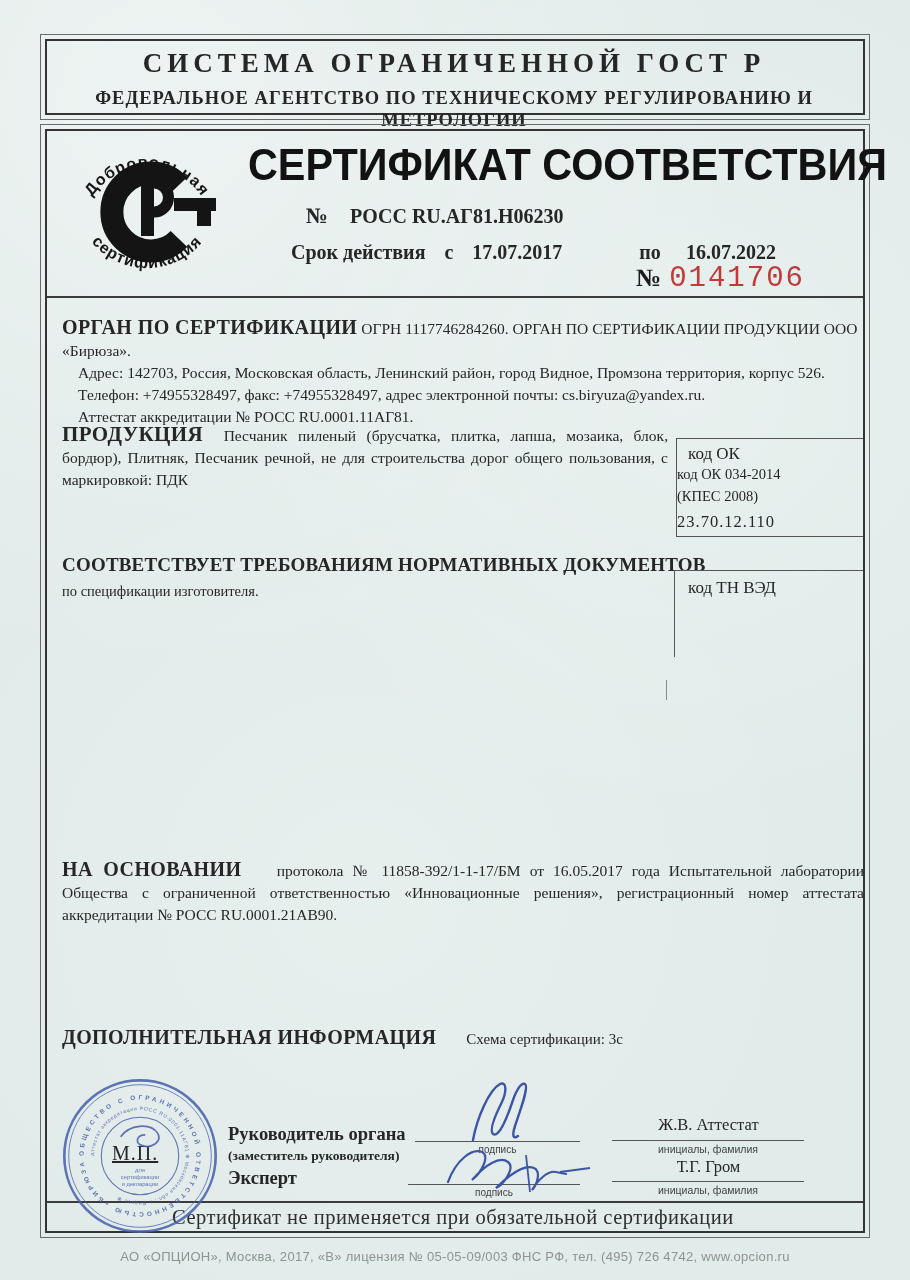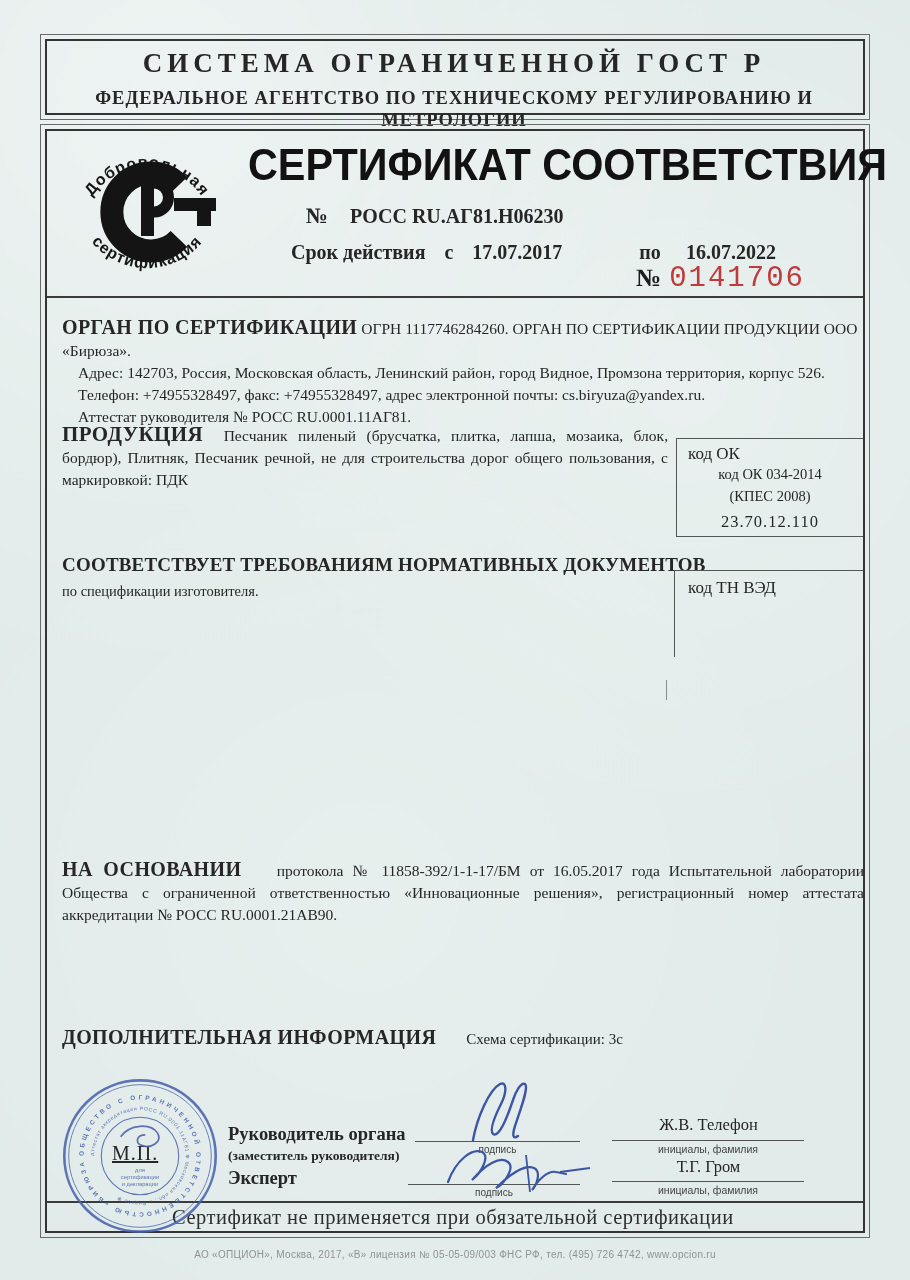--- a/index.html
+++ b/index.html
@@ -32,32 +32,32 @@
   
   .lbl{font-weight:bold;font-size:20px;letter-spacing:.4px;}
   .lbl-sm{font-weight:bold;font-size:19px;letter-spacing:.2px;}
   .txt{font-size:15.5px;line-height:1.42;}
   .just{text-align:justify;}
   .indent{padding-left:16px;}
   
   .codebox{position:absolute;border-top:1px solid #555;border-left:1px solid #555;}
   .codebox.closed{border-bottom:1px solid #555;}
   .codebox .cap{font-size:17px;padding:5px 0 0 11px;}
-  .codebox .c{text-align:center;font-size:14.5px;line-height:1.5;}
+  .codebox .c{font-size:14.5px;line-height:1.5;}
   .codebox .big{font-size:16.5px;letter-spacing:1px;margin-top:2px;}
   
   .role{font-weight:bold;font-size:18.5px;}
   .rolenote{font-size:13.5px;font-weight:bold;}
   .sigline{position:absolute;height:1.2px;background:#555;}
   .sigcap{position:absolute;font-size:10px;color:#444;text-align:center;font-family:"Liberation Sans",sans-serif;}
   .namecap{position:absolute;font-size:10.5px;color:#444;text-align:center;font-family:"Liberation Sans",sans-serif;}
   .name{position:absolute;font-size:16.5px;text-align:center;}
   .mp{font-size:20px;letter-spacing:1px;z-index:3;text-decoration:underline;}
   .bottomnote{font-size:20.5px;color:#2e2e2e;letter-spacing:.5px;}
-  .footer{width:910px;text-align:center;font-family:"Liberation Sans",sans-serif;font-size:10px;color:#8f9390;letter-spacing:.3px;}
+  .footer{width:910px;text-align:center;font-family:"Liberation Sans",sans-serif;font-size:13px;color:#8f9390;letter-spacing:.3px;}
   .stampwrap{z-index:4;opacity:.88;}
   .sigsvg{z-index:5;}
 </style>
 </head>
 <body>
 
 <div class="page">
 
   <div class="dbox" style="left:40px;top:34px;width:828px;height:84px;">
     <div class="in"></div>
@@ -112,21 +112,21 @@
 
   <div class="hline" style="left:47px;top:296px;width:816px;"></div>
 
   <div class="abs" style="left:62px;top:316px;width:802px;">
     <div>
       <span class="lbl">ОРГАН ПО СЕРТИФИКАЦИИ</span>
       <span class="txt">ОГРН 1117746284260. ОРГАН ПО СЕРТИФИКАЦИИ ПРОДУКЦИИ ООО «Бирюза».</span>
     </div>
     <div class="txt indent">Адрес: 142703, Россия, Московская область, Ленинский район, город Видное, Промзона территория, корпус 526.</div>
     <div class="txt indent">Телефон: +74955328497, факс: +74955328497, адрес электронной почты: cs.biryuza@yandex.ru.</div>
-    <div class="txt indent">Аттестат руководителя № РОСС RU.0001.11АГ81.</div>
+    <div class="txt indent">Аттестат аккредитации № РОСС RU.0001.11АГ81.</div>
   </div>
 
   <div class="abs just" style="left:62px;top:422px;width:606px;">
     <span class="lbl" style="font-size:21px;padding-right:10px;">ПРОДУКЦИЯ</span>
     <span class="txt">Песчаник пиленый (брусчатка, плитка, лапша, мозаика, блок, бордюр), Плитняк, Песчаник речной, не для строительства дорог общего пользования, с маркировкой: ПДК</span>
   </div>
 
   <div class="codebox closed" style="left:676px;top:438px;width:186px;height:97px;">
     <div class="cap">код ОК</div>
     <div class="c">код ОК 034-2014</div>
@@ -176,21 +176,21 @@
     </svg>
   </div>
 
   <div class="abs role" style="left:228px;top:1124px;">Руководитель органа</div>
   <div class="abs rolenote" style="left:228px;top:1148px;">(заместитель руководителя)</div>
   <div class="abs role" style="left:228px;top:1168px;">Эксперт</div>
 
   <div class="sigline" style="left:415px;top:1141px;width:165px;"></div>
   <div class="sigcap" style="left:415px;top:1144px;width:165px;">подпись</div>
 
-  <div class="name" style="left:617px;top:1115px;width:183px;">Ж.В. Телефон</div>
+  <div class="name" style="left:617px;top:1115px;width:183px;">Ж.В. Аттестат</div>
   <div class="sigline" style="left:612px;top:1140px;width:192px;"></div>
   <div class="namecap" style="left:612px;top:1143px;width:192px;">инициалы, фамилия</div>
 
   <div class="sigline" style="left:408px;top:1184px;width:172px;"></div>
   <div class="sigcap" style="left:408px;top:1187px;width:172px;">подпись</div>
 
   <div class="name" style="left:617px;top:1157px;width:183px;">Т.Г. Гром</div>
   <div class="sigline" style="left:612px;top:1181px;width:192px;"></div>
   <div class="namecap" style="left:612px;top:1184px;width:192px;">инициалы, фамилия</div>
 

